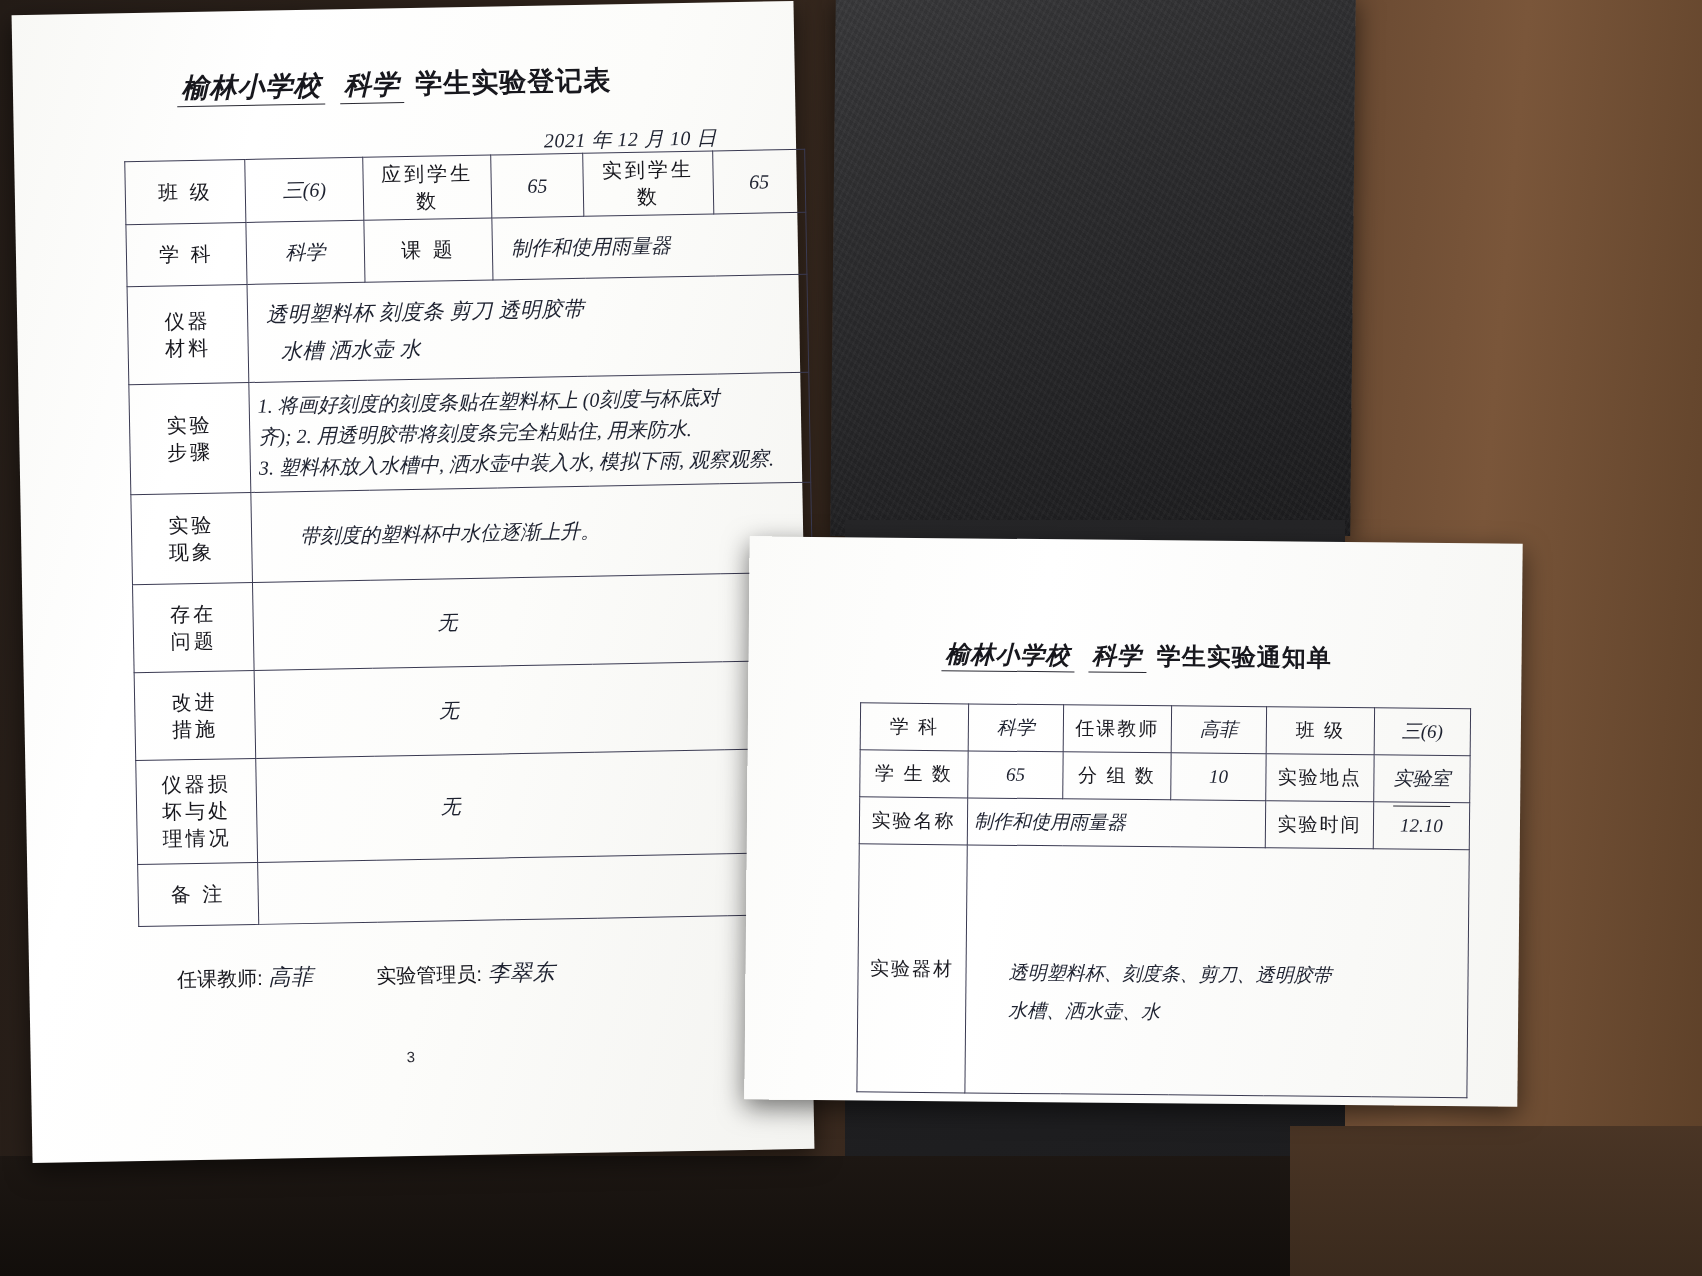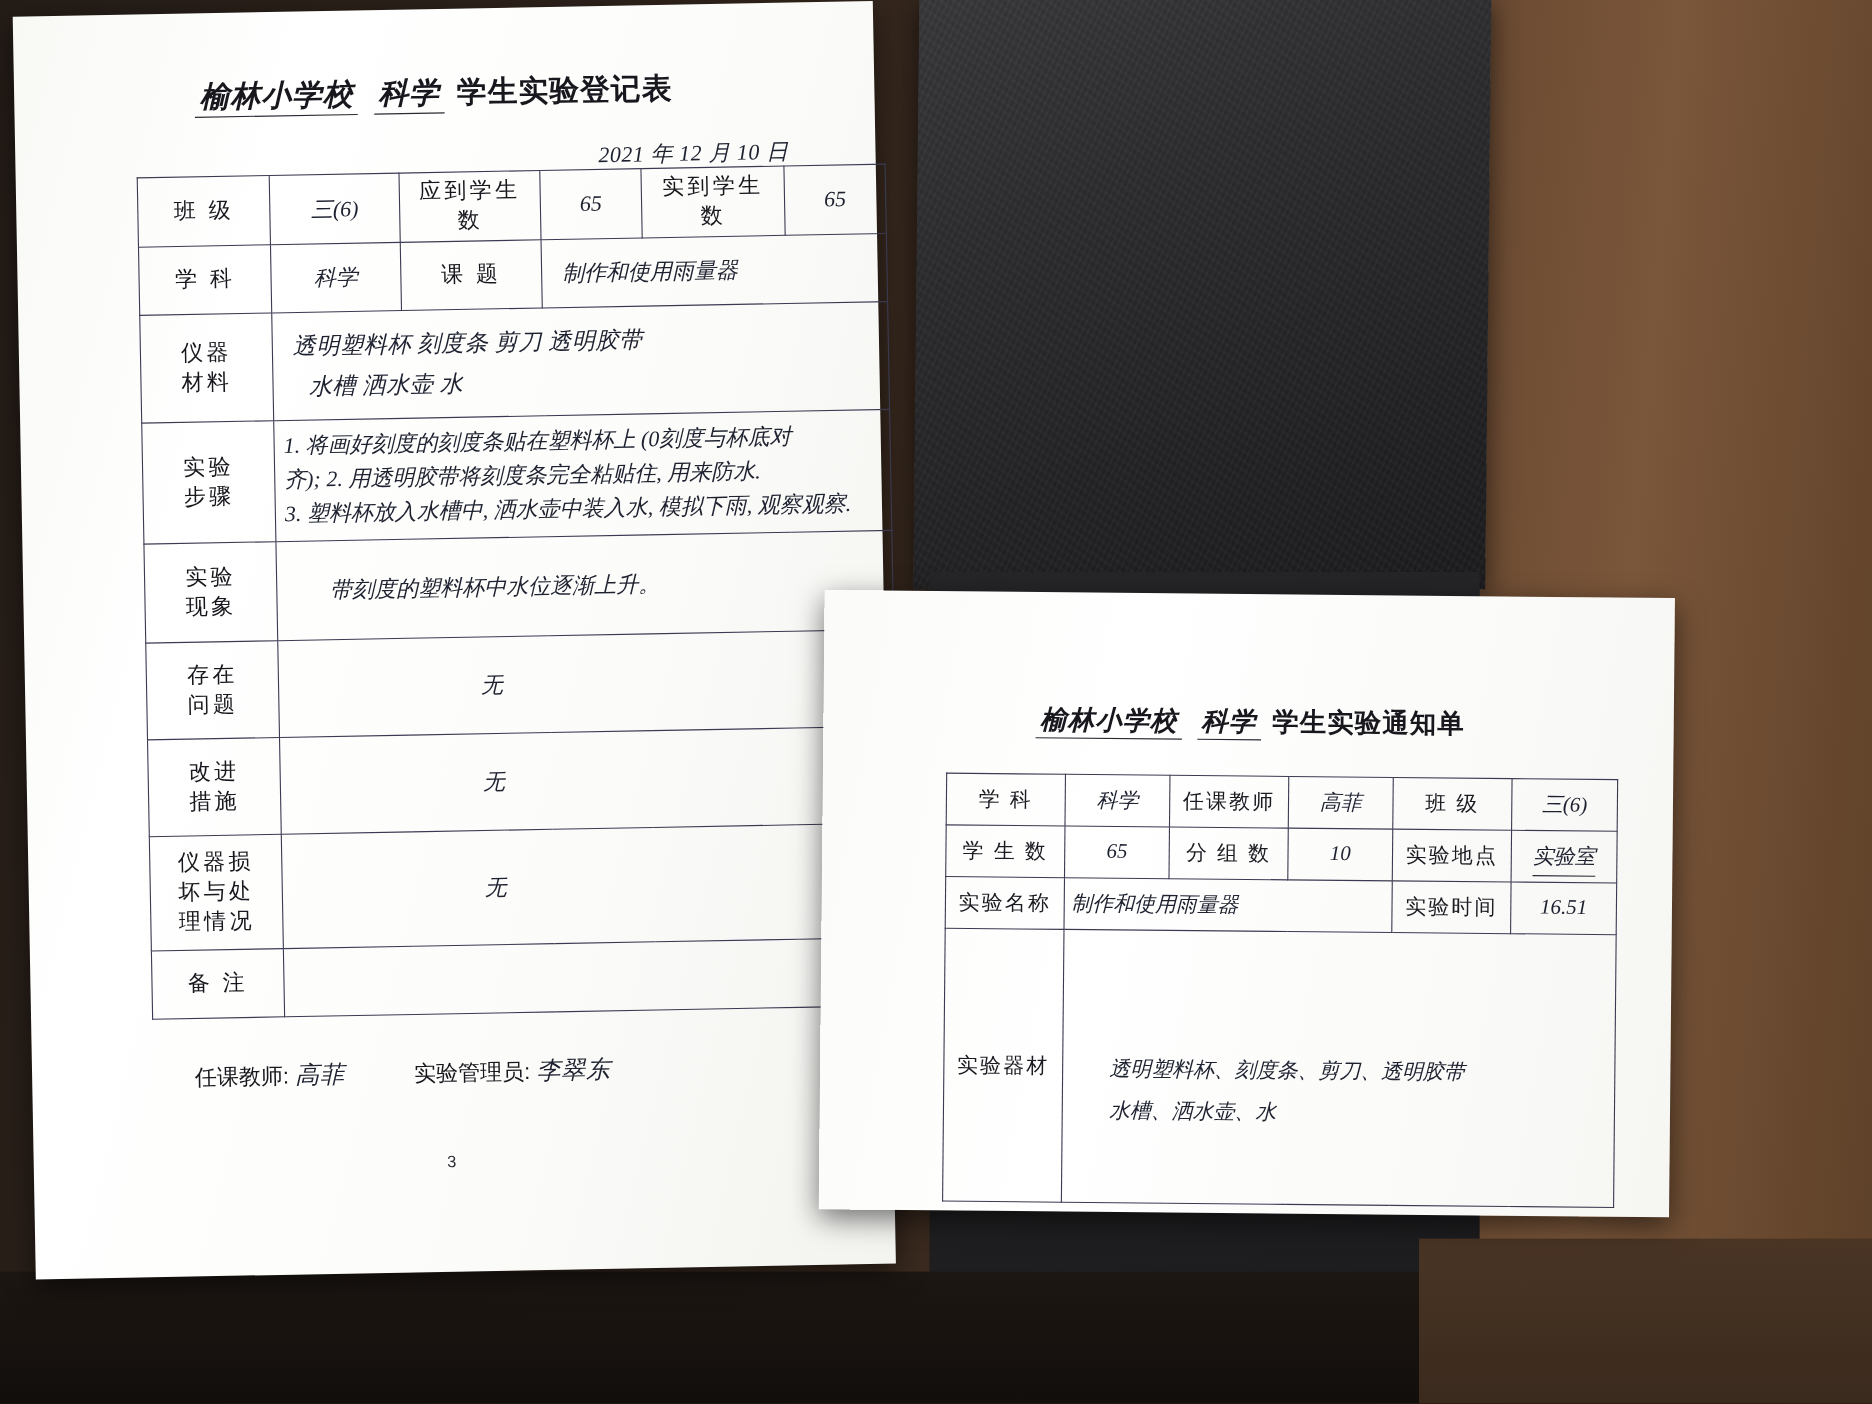--- a/index.html
+++ b/index.html
@@ -245,21 +245,21 @@
     font-style: italic;
     font-size: 21px;
     line-height: 2.0;
     color: #1e2230;
     text-align: left;
     padding-left: 42px !important;
     vertical-align: top;
   }
   .underline-hand {
     border-bottom: 1.2px solid #2a2a33;
-    padding-bottom: 6px;
+    padding-bottom: 17px;
     font-style: italic;
   }
 </style>
 </head>
 <body>
 
 <div class="desk"></div>
 <div class="desk-wood-edge"></div>
 <div class="desk-wood-right"></div>
 <div class="leather"></div>
@@ -406,21 +406,21 @@
       <td class="nlbl">实验地点</td>
       <td class="nval">
         <span class="underline-hand">实验室</span>
       </td>
     </tr>
 
     <tr style="height:47px">
       <td class="nlbl">实验名称</td>
       <td class="nval nval-l" colspan="3">制作和使用雨量器</td>
       <td class="nlbl">实验时间</td>
-      <td class="nval">16.51</td>
+      <td class="nval">12.10</td>
     </tr>
 
     <tr style="height:248px">
       <td class="nlbl">实验器材</td>
       <td class="equip-cell" colspan="5">
         <div style="height:44px"></div>
         <div>透明塑料杯、刻度条、剪刀、透明胶带</div>
         <div>水槽、洒水壶、水</div>
       </td>
     </tr>

